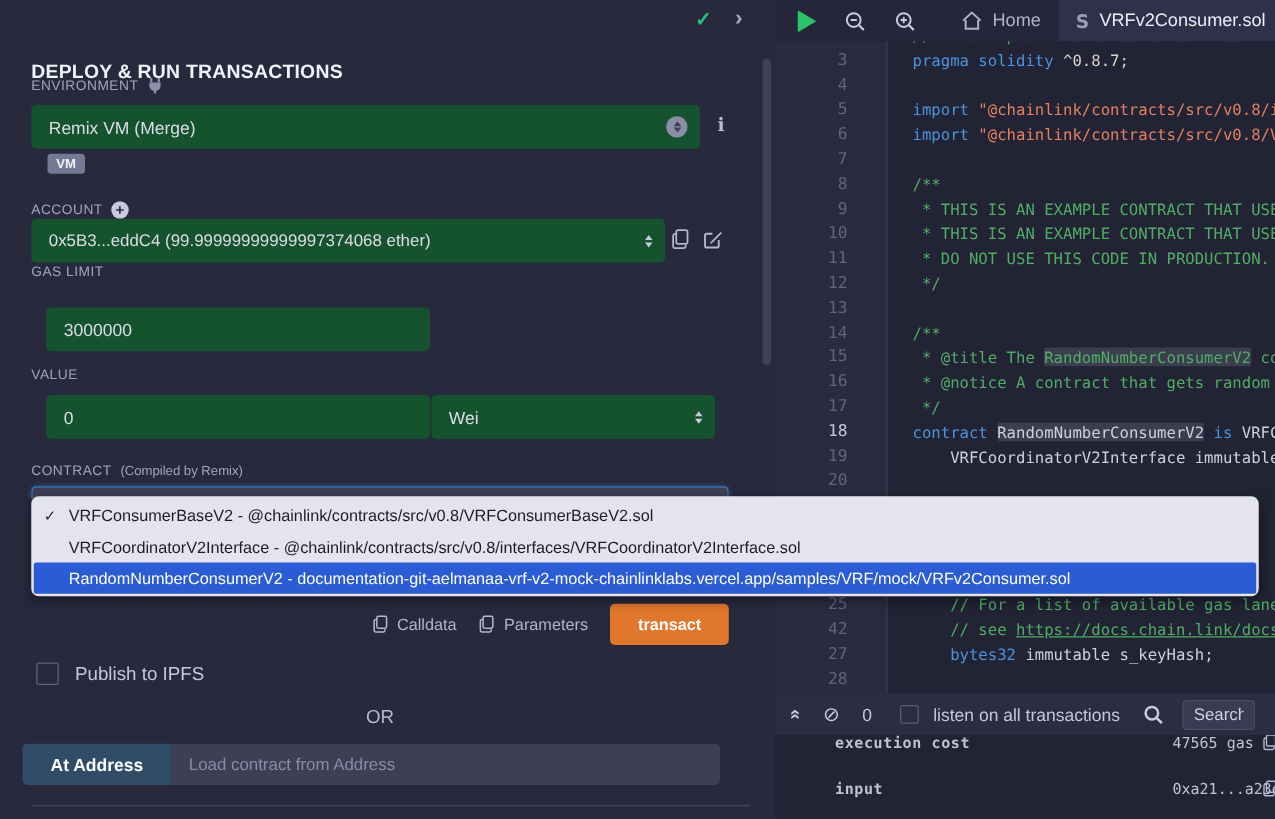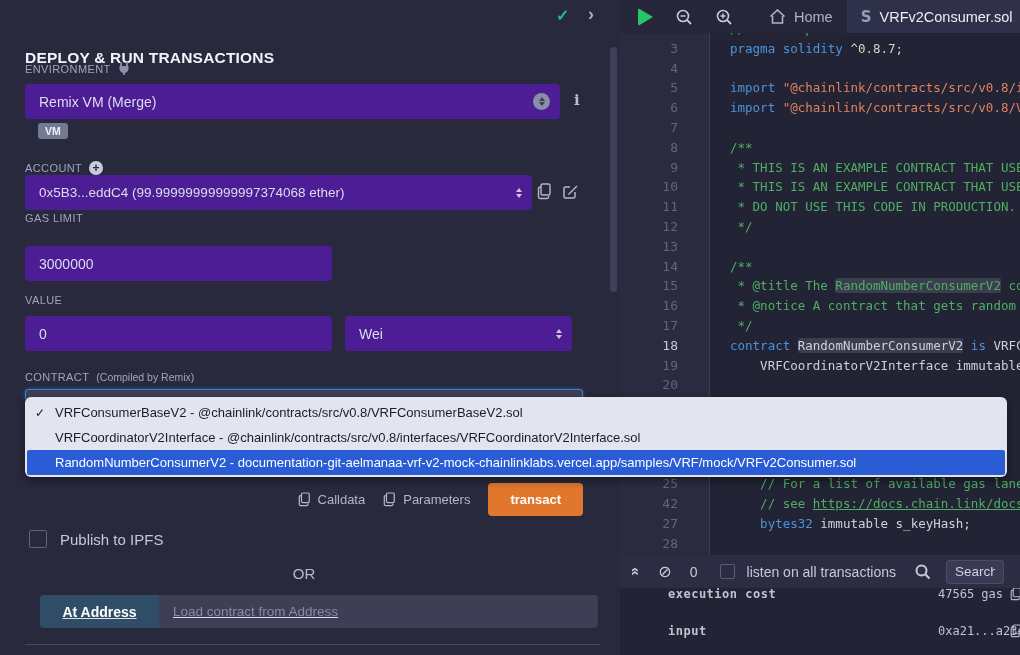--- a/index.html
+++ b/index.html
@@ -5,21 +5,21 @@
   * { margin:0; padding:0; box-sizing:border-box; }
   html,body { width:1020px; height:655px; overflow:hidden; }
   body { position:relative; background:#28293d; font-family:"Liberation Sans",sans-serif; color:#dcdde8; }
 
   
   .left-panel { position:absolute; left:0; top:0; width:620px; height:655px; background:#28293d; }
   .lp-title { position:absolute; left:25px; top:9px; font-size:15.5px; font-weight:600; color:#f2f3f8; letter-spacing:.2px;margin-top:40px; }
   .hdr-check { position:absolute; left:556px; top:6px; color:#22c07c; font-size:16px; font-weight:bold; }
   .hdr-chev  { position:absolute; left:588px; top:4px; color:#a9abc4; font-size:18px; font-weight:bold; }
   .fld-label { position:absolute; left:25px; font-size:11px; color:#a2a4bc; letter-spacing:.4px; display:flex; align-items:center; gap:7px; }
-  .ctl { background:#4c1d95; border:none; border-radius:4px; color:#dcdde8; font-size:14px; }
+  .ctl { background:#14532d; border:none; border-radius:4px; color:#dcdde8; font-size:14px; }
   .selbox { position:absolute; display:flex; align-items:center; padding:0 10px 0 14px; height:35px; }
   .selbox .sel-text { flex:1; overflow:hidden; white-space:nowrap; }
   .circle-arrows { width:17px; height:17px; border-radius:50%; background:#8b8ea9; display:flex; flex-direction:column; align-items:center; justify-content:center; gap:1px; }
   .circle-arrows i, .mini-arrows i { display:block; width:0; height:0; border-left:3.5px solid transparent; border-right:3.5px solid transparent; }
   .circle-arrows i.up { border-bottom:4px solid #3e3f55; }
   .circle-arrows i.dn { border-top:4px solid #3e3f55; }
   .mini-arrows { display:flex; flex-direction:column; gap:2px; align-items:center; }
   .mini-arrows i.up { border-bottom:4px solid #c9cadb; }
   .mini-arrows i.dn { border-top:4px solid #c9cadb; }
   .info-i { position:absolute; left:574px; top:91px; font-family:"DejaVu Serif",serif; font-weight:bold; font-size:15px; color:#b9bbd0; }
@@ -31,29 +31,29 @@
   .sub-label { font-size:10.5px; letter-spacing:0; }
 
   .actions-row { position:absolute; left:25px; top:482px; width:558px; height:34px; display:flex; align-items:center; justify-content:flex-end; gap:18px; }
   .lbl-icon { display:flex; align-items:center; gap:7px; color:#b3b5ca; font-size:13px; }
   .transact-btn { background:#e0772c; color:#fff; font-size:13px; font-weight:bold; border:none; border-radius:4px; padding:9px 22px; cursor:pointer; }
 
   .publish-row { position:absolute; left:29px; top:530px; display:flex; align-items:center; gap:13px; }
   .checkbox { width:18px; height:18px; border:1px solid #60627e; border-radius:2px; background:transparent; }
   .publish-lbl { font-size:15px; color:#c6c7da; }
   .or-text { position:absolute; left:25px; top:565px; width:558px; text-align:center; color:#b8b9cc; font-size:15px; }
-  .ataddr-row { position:absolute; left:40px; top:595px; width:558px; height:33px; display:flex;text-decoration:underline; }
+  .ataddr-row { position:absolute; left:18px; top:595px; width:558px; height:33px; display:flex; }
   .ataddr-btn { background:#2f4d66; color:#fff; font-weight:bold; font-size:14px; border:none; border-radius:4px 0 0 4px; width:119px; cursor:pointer; }
   .ataddr-input { flex:1; background:#3e3f55; border:none; border-radius:0 4px 4px 0; padding:0 14px; color:#dcdde8; font-size:13.5px; }
   .ataddr-input::placeholder { color:#8a8ca6; }
   .lp-divider { position:absolute; left:25px; top:644px; width:575px; height:1px; background:#44465f; }
   .lp-scroll { position:absolute; left:610px; top:47px; width:7px; height:245px; border-radius:4px; background:#3f415a; }
 
   input { outline:none; }
-  input.ctl { color:#dcdde8; }
+  input.ctl { color:#dcdde8;margin-left:12px; }
 
   
   .popup { position:absolute; left:25px; top:397px; width:982px; height:80px; background:#e4e4ef; border-radius:6px; box-shadow:0 3px 10px rgba(0,0,0,.45); z-index:60; padding-top:3px; }
   .opt { height:25px; display:flex; align-items:center; font-size:13px; color:#1c1c28; padding-left:8px; margin:0 2px; border-radius:2px; white-space:nowrap; overflow:hidden; }
   .opt .chk { width:14px; margin-right:6px; font-size:12px; }
   .opt.hi { background:#2a5cd6; color:#ffffff; }
 
   
   .tabbar { position:absolute; left:620px; top:0; width:400px; height:33px; background:#25263a; display:flex; align-items:center; }
   .play-btn { width:0; height:0; border-top:9px solid transparent; border-bottom:9px solid transparent; border-left:15px solid #27c468; margin-left:18px; border-radius:2px; }

